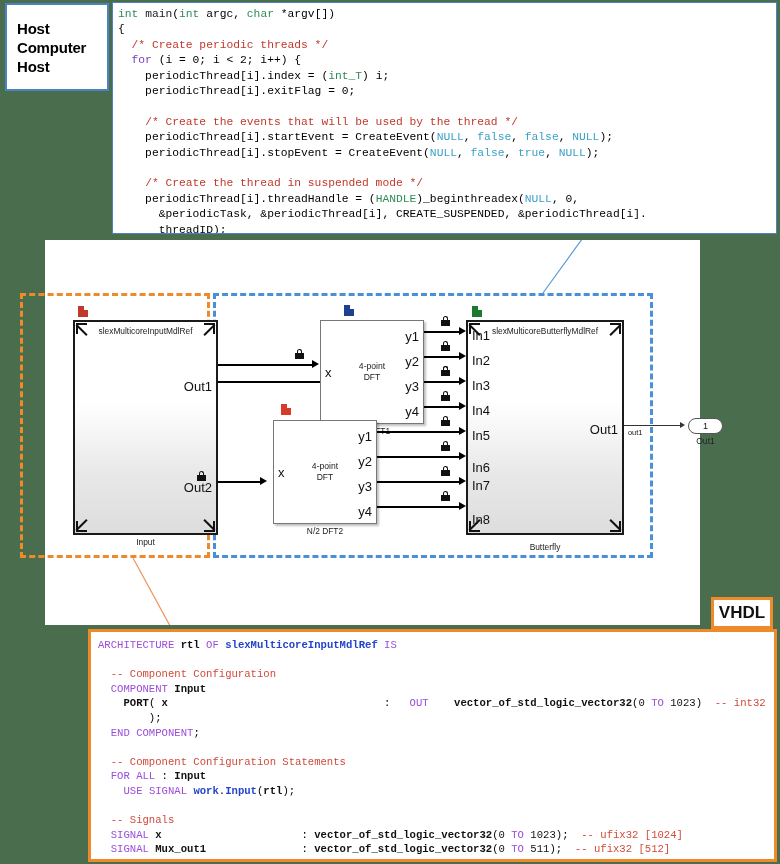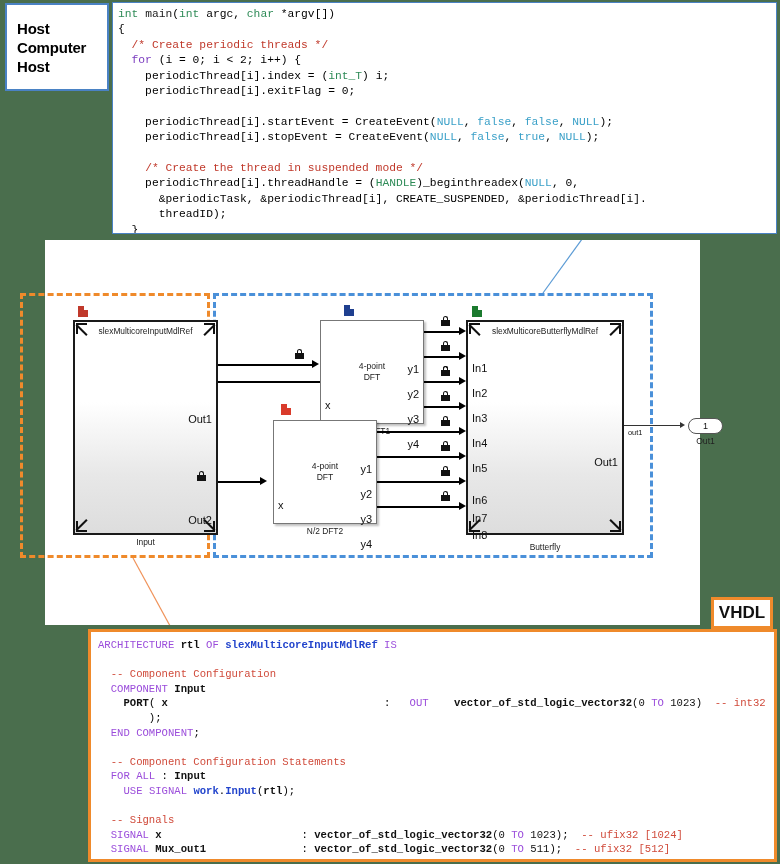--- a/index.html
+++ b/index.html
@@ -100,21 +100,21 @@
   .corner.br { right:1px; bottom:1px; border-right:2px solid #111; border-bottom:2px solid #111; }
   .corner::after{
     content:""; position:absolute; width:15px; height:2px; background:#111;
   }
   .corner.tl::after{ left:-1px; top:-1px; transform:rotate(45deg); transform-origin:left top;}
   .corner.tr::after{ right:-1px; top:-1px; transform:rotate(-45deg); transform-origin:right top;}
   .corner.bl::after{ left:-1px; bottom:-1px; transform:rotate(-45deg); transform-origin:left bottom;}
   .corner.br::after{ right:-1px; bottom:-1px; transform:rotate(45deg); transform-origin:right bottom;}
 
   
-  .port { position:absolute; font-size:11px; color:#111;margin-top:34px; }
+  .port { position:absolute; font-size:13px; color:#111; }
   .port.right { right:4px; text-align:right; }
   .port.left  { left:4px; }
 
   
   .wire { position:absolute; background:#000; height:2.2px; }
   .wire.thin { height:1.1px; background:#333; }
   .arrow {
     position:absolute; width:0; height:0;
     border-top:4.2px solid transparent;
     border-bottom:4.2px solid transparent;
@@ -194,20 +194,21 @@
 </div>
 
 <div id="c-code">
   <div class="code"><span class="c-type">int</span> <span class="c-fn">main</span>(<span class="c-type">int</span> argc, <span class="c-type">char</span> *argv[])
 {
   <span class="c-cmt">/* Create periodic threads */</span>
   <span class="c-kw">for</span> (i = 0; i &lt; 2; i++) {
     periodicThread[i].index = (<span class="c-type">int_T</span>) i;
     periodicThread[i].exitFlag = 0;
 
+    <span class="c-cmt">/* Create the events that will be used by the thread */</span>
     periodicThread[i].startEvent = CreateEvent(<span class="c-nul">NULL</span>, <span class="c-lit">false</span>, <span class="c-lit">false</span>, <span class="c-nul">NULL</span>);
     periodicThread[i].stopEvent = CreateEvent(<span class="c-nul">NULL</span>, <span class="c-lit">false</span>, <span class="c-lit">true</span>, <span class="c-nul">NULL</span>);
 
     <span class="c-cmt">/* Create the thread in suspended mode */</span>
     periodicThread[i].threadHandle = (<span class="c-type">HANDLE</span>)_beginthreadex(<span class="c-nul">NULL</span>, 0,
       &amp;periodicTask, &amp;periodicThread[i], CREATE_SUSPENDED, &amp;periodicThread[i].
       threadID);
   }
 }</div>
 </div>
@@ -346,21 +347,21 @@
     <span class="corner bl"></span>
     <span class="corner br"></span>
     <div class="blk-title">slexMulticoreButterflyMdlRef</div>
     <div class="port left" style="top:6px;">In1</div>
     <div class="port left" style="top:31px;">In2</div>
     <div class="port left" style="top:56px;">In3</div>
     <div class="port left" style="top:81px;">In4</div>
     <div class="port left" style="top:106px;">In5</div>
     <div class="port left" style="top:138px;">In6</div>
     <div class="port left" style="top:156px;">In7</div>
-    <div class="port left" style="top:173px;">In8</div>
+    <div class="port left" style="top:190px;">In8</div>
     <div class="port right" style="top:100px;">Out1</div>
   </div>
   <div class="blk-caption" style="left:421px; width:158px; top:302px;">Butterfly</div>
 
   <div class="wire thin" style="left:579px; top:185px; width:58px;"></div>
   <div class="arrow thin" style="left:635px; top:182px;"></div>
   <div class="sig-label" style="left:583px; top:188px;">out1</div>
   <div class="outport" style="left:643px; top:178px;">
     <span>1</span>
   </div>

